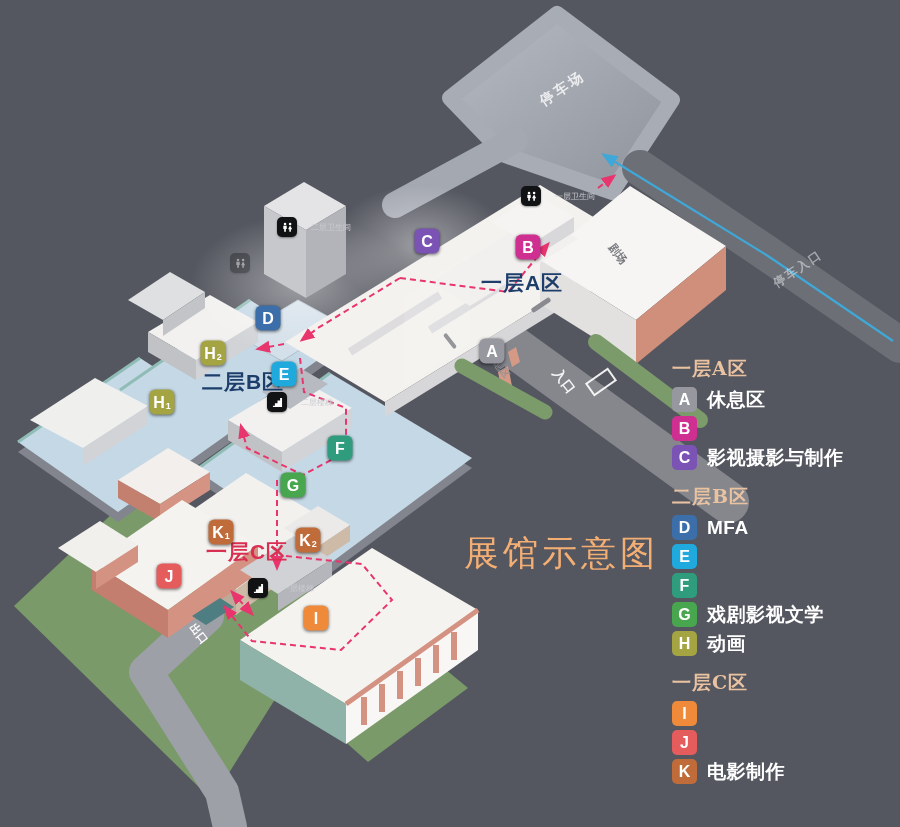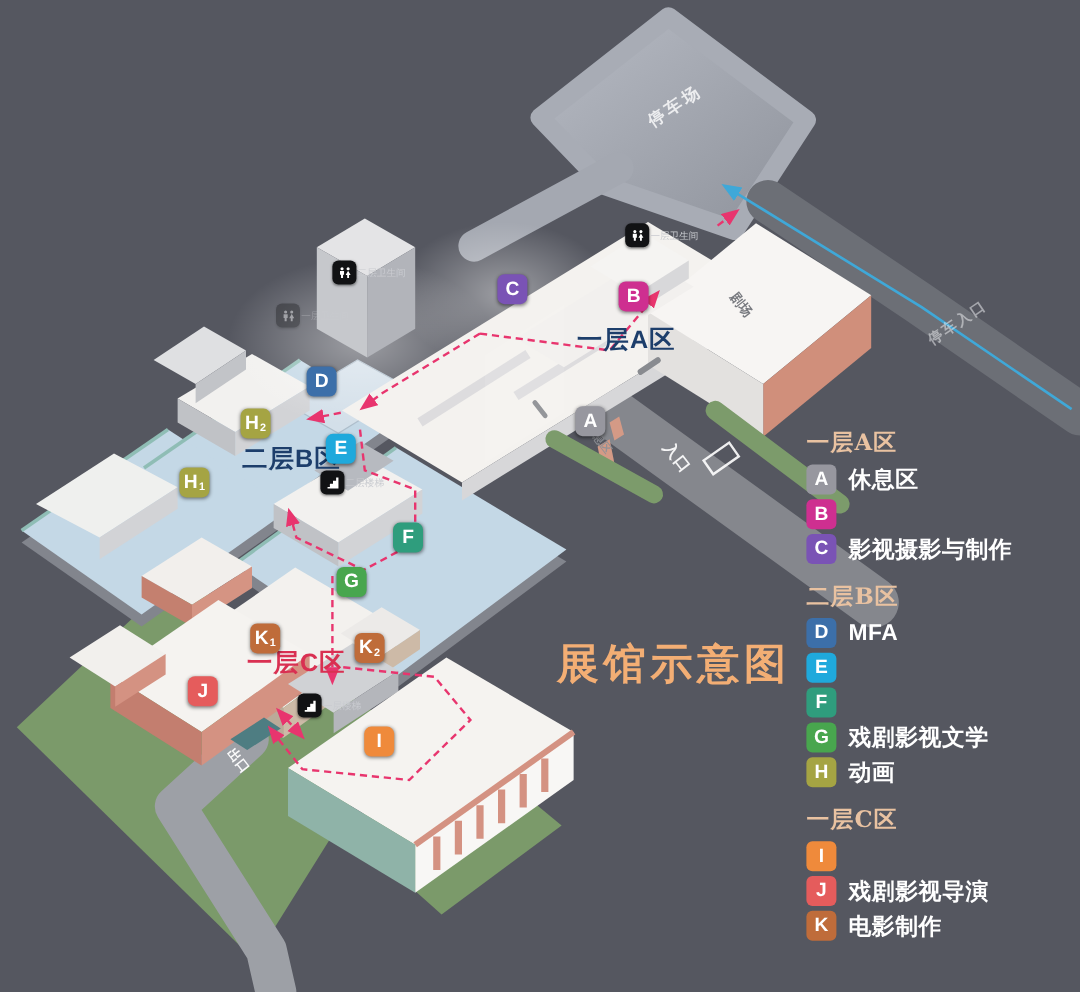--- a/index.html
+++ b/index.html
@@ -1,27 +1,27 @@
 <!DOCTYPE html>
 <html><head>
 <meta charset="utf-8">
 <style>
   html,body{margin:0;padding:0;background:#555760;}
   .stage{position:relative;width:900px;height:827px;background:#555760;overflow:hidden;
          font-family:"Liberation Sans","DejaVu Sans",sans-serif;}
   svg.map{position:absolute;left:0;top:0;}
-  .title{position:absolute;left:464px;top:530px;font-size:35px;font-weight:700;
+  .title{position:absolute;left:464px;top:530px;font-size:35px;font-weight:400;
          color:#f3ae74;letter-spacing:4px;white-space:nowrap;}
   .zone-label{position:absolute;transform:translate(-50%,-50%);font-size:21px;font-weight:900;
          letter-spacing:1px;white-space:nowrap;}
   .marker{position:absolute;width:25px;height:25px;border-radius:6px;transform:translate(-50%,-50%);
          display:flex;align-items:center;justify-content:center;color:#fff;font-weight:bold;
          font-size:16px;box-shadow:0 1px 3px rgba(0,0,0,.45);line-height:1;}
   .marker sub{font-size:9px;position:relative;top:4px;margin-left:1px;}
-  .facility{position:absolute;display:flex;align-items:center;gap:1px;transform:translate(-10px,-10px);}
+  .facility{position:absolute;display:flex;align-items:center;gap:14px;transform:translate(-10px,-10px);}
   .facility.faded{opacity:.35;}
   .fbox{width:20px;height:20px;background:#111214;border-radius:5px;display:flex;
         align-items:center;justify-content:center;flex:none;box-shadow:0 1px 2px rgba(0,0,0,.4);}
   .fbox svg{width:13px;height:13px;display:block;}
   .flabel{font-size:8px;color:#c9cbd0;white-space:nowrap;letter-spacing:0;}
   .legend{position:absolute;left:672px;top:356px;width:226px;}
   .lg-header{font-family:"DejaVu Serif","Liberation Serif",serif;font-size:19px;font-weight:bold;
         color:#e9c2a1;letter-spacing:1px;margin:14px 0 5px;}
   .lg-header:first-child{margin-top:0;}
   .lg-row{display:flex;align-items:center;gap:10px;margin:4px 0;height:25px;}
@@ -197,21 +197,20 @@
       <div class="lg-row">
         <div class="lg-badge" style="background: rgb(165, 164, 67);">H</div>
         <div class="lg-label">动画</div>
       </div>
       <div class="lg-header">一层C区</div>
       <div class="lg-row">
         <div class="lg-badge" style="background: rgb(239, 138, 59);">I</div>
       </div>
       <div class="lg-row">
         <div class="lg-badge" style="background: rgb(229, 92, 92);">J</div>
-        <div class="lg-label">戏剧影视导演</div>
       </div>
       <div class="lg-row">
         <div class="lg-badge" style="background: rgb(191, 108, 58);">K</div>
         <div class="lg-label">电影制作</div>
       </div>
     </div>
 
 <div class="zone-label" style="left: 522px; top: 283px; color: rgb(29, 62, 107);">一层A区</div>
     <div class="zone-label" style="left: 243px; top: 382px; color: rgb(29, 62, 107);">二层B区</div>
     <div class="zone-label" style="left: 247px; top: 552px; color: rgb(217, 48, 82);">一层C区</div>

